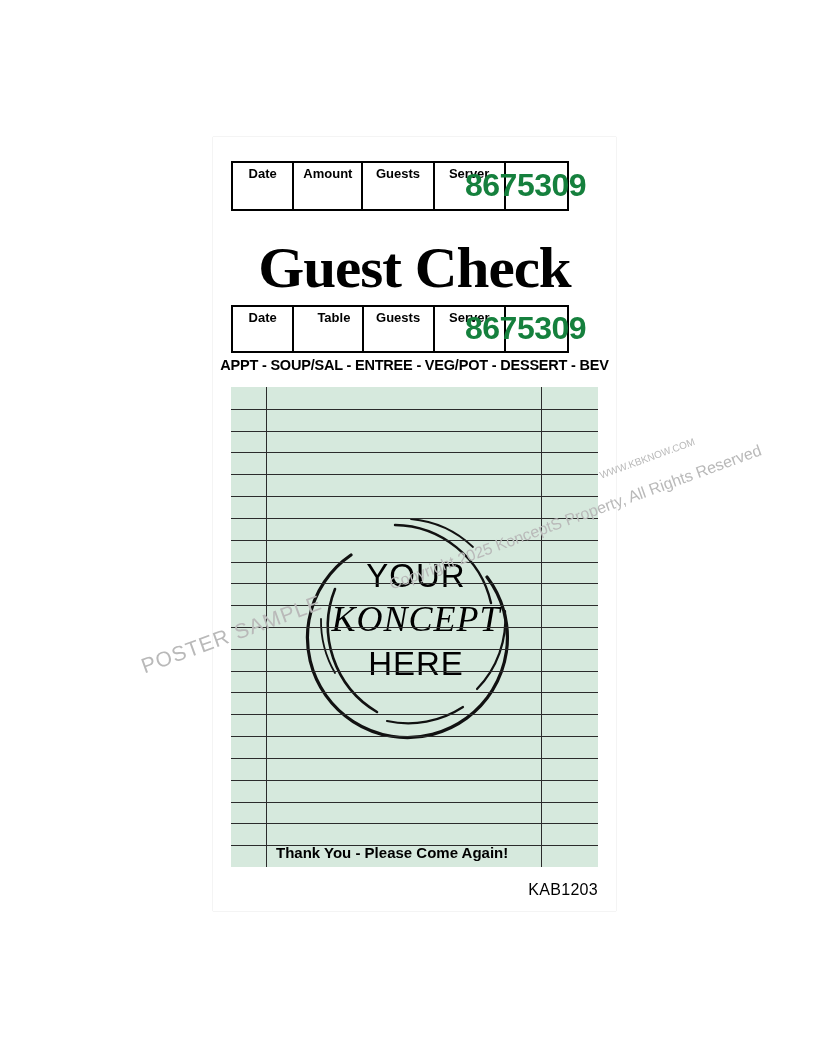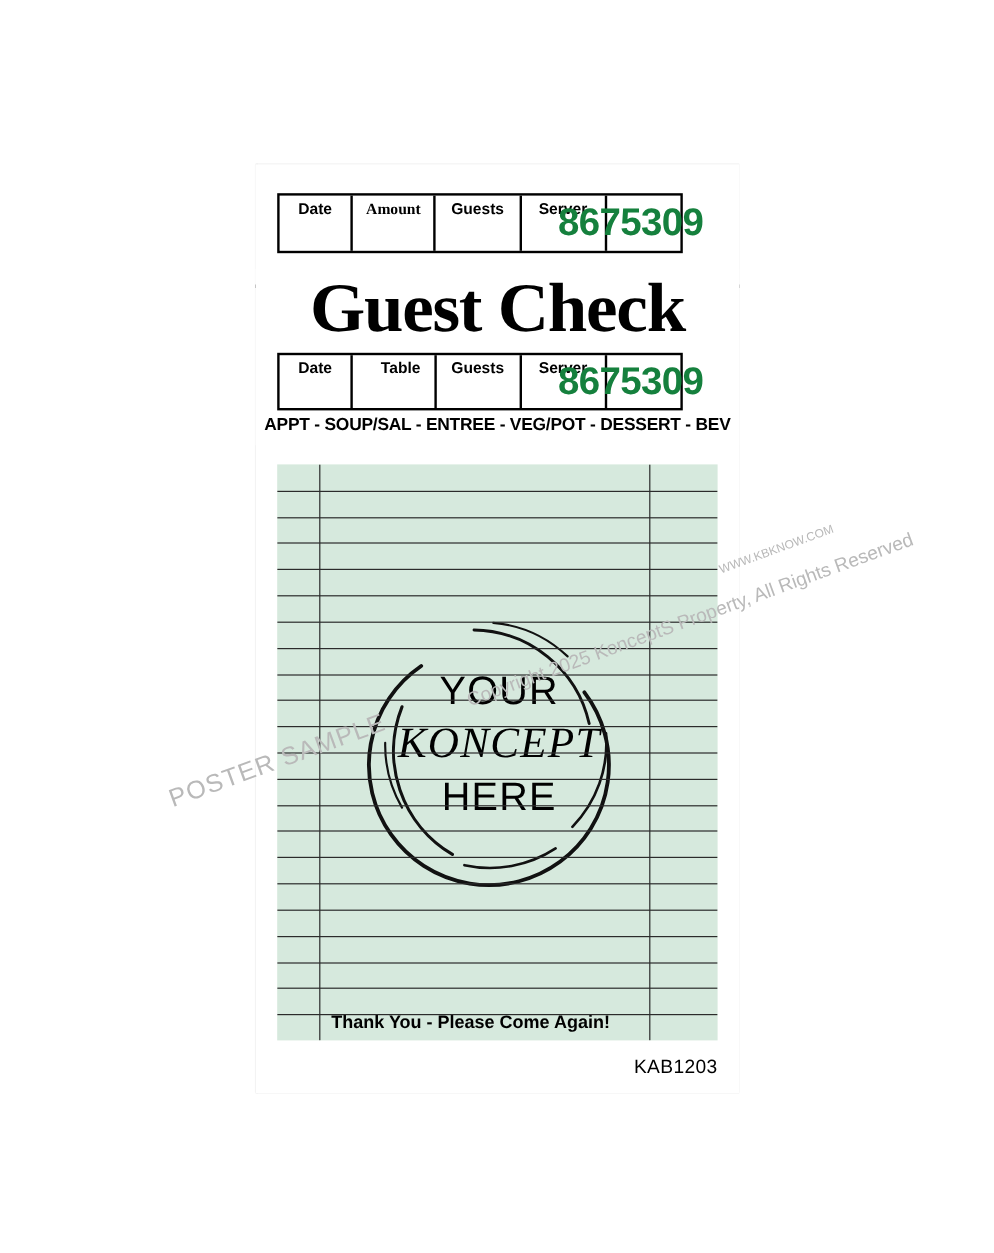--- a/index.html
+++ b/index.html
@@ -53,21 +53,21 @@
   }
   .field-cell:last-child { border-right: none; }
 
   #stub-table {
     left: 18px;
     top: 24px;
     width: 338px;
     height: 50px;
   }
   #stub-table .c1 { width: 62px; }
-  #stub-table .c2 { width: 70px; font-family: Liberation Serif, serif; }
+  #stub-table .c2 { width: 70px; }
   #stub-table .c3 { width: 72px; }
   #stub-table .c4 { width: 72px; }
   #stub-table .c5 { width: 62px; border-right: none; }
 
   .check-number {
     color: #15803d;
     font-family: "Liberation Sans", sans-serif;
     font-weight: 700;
     letter-spacing: -0.5px;
   }
@@ -85,21 +85,21 @@
     top: 100px;
     width: 403px;
     height: 0;
     border-top: 3px dashed #222;
   }
 
   
   #header-area {
     position: absolute;
     left: 0;
-    top: 87px;
+    top: 98px;
     width: 403px;
     height: 147px;
     background: #ffffff;
     text-decoration: underline;
   }
   #guest-check-title {
     position: absolute;
     left: 0;
     top: 4px;
     width: 403px;

